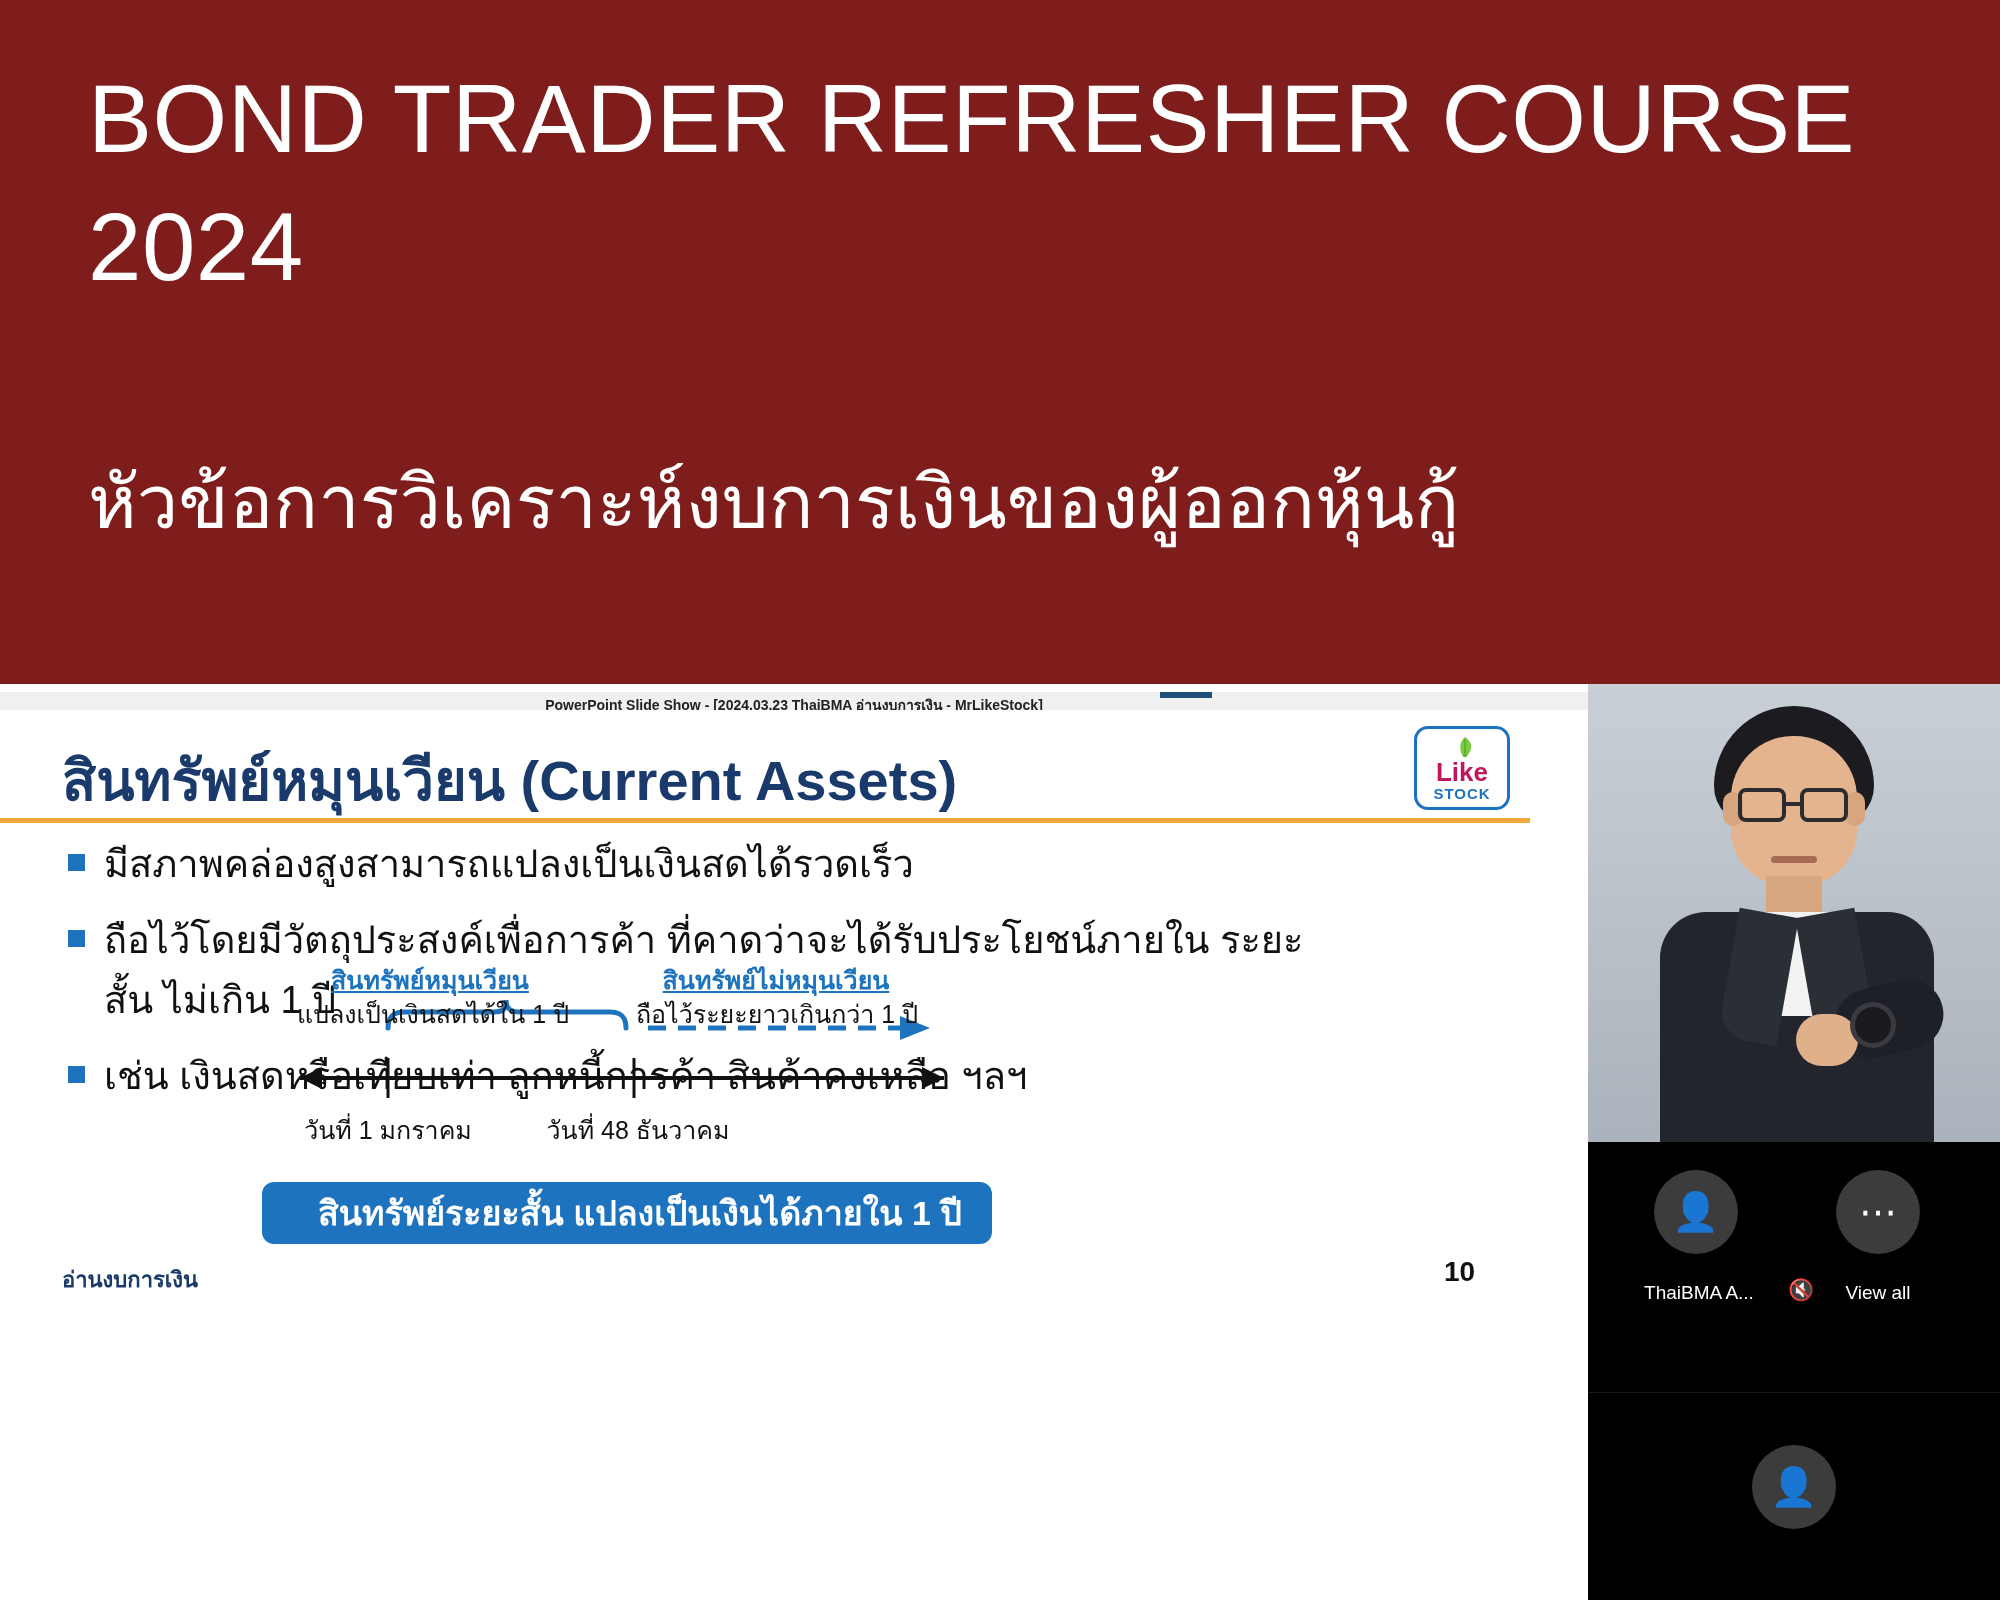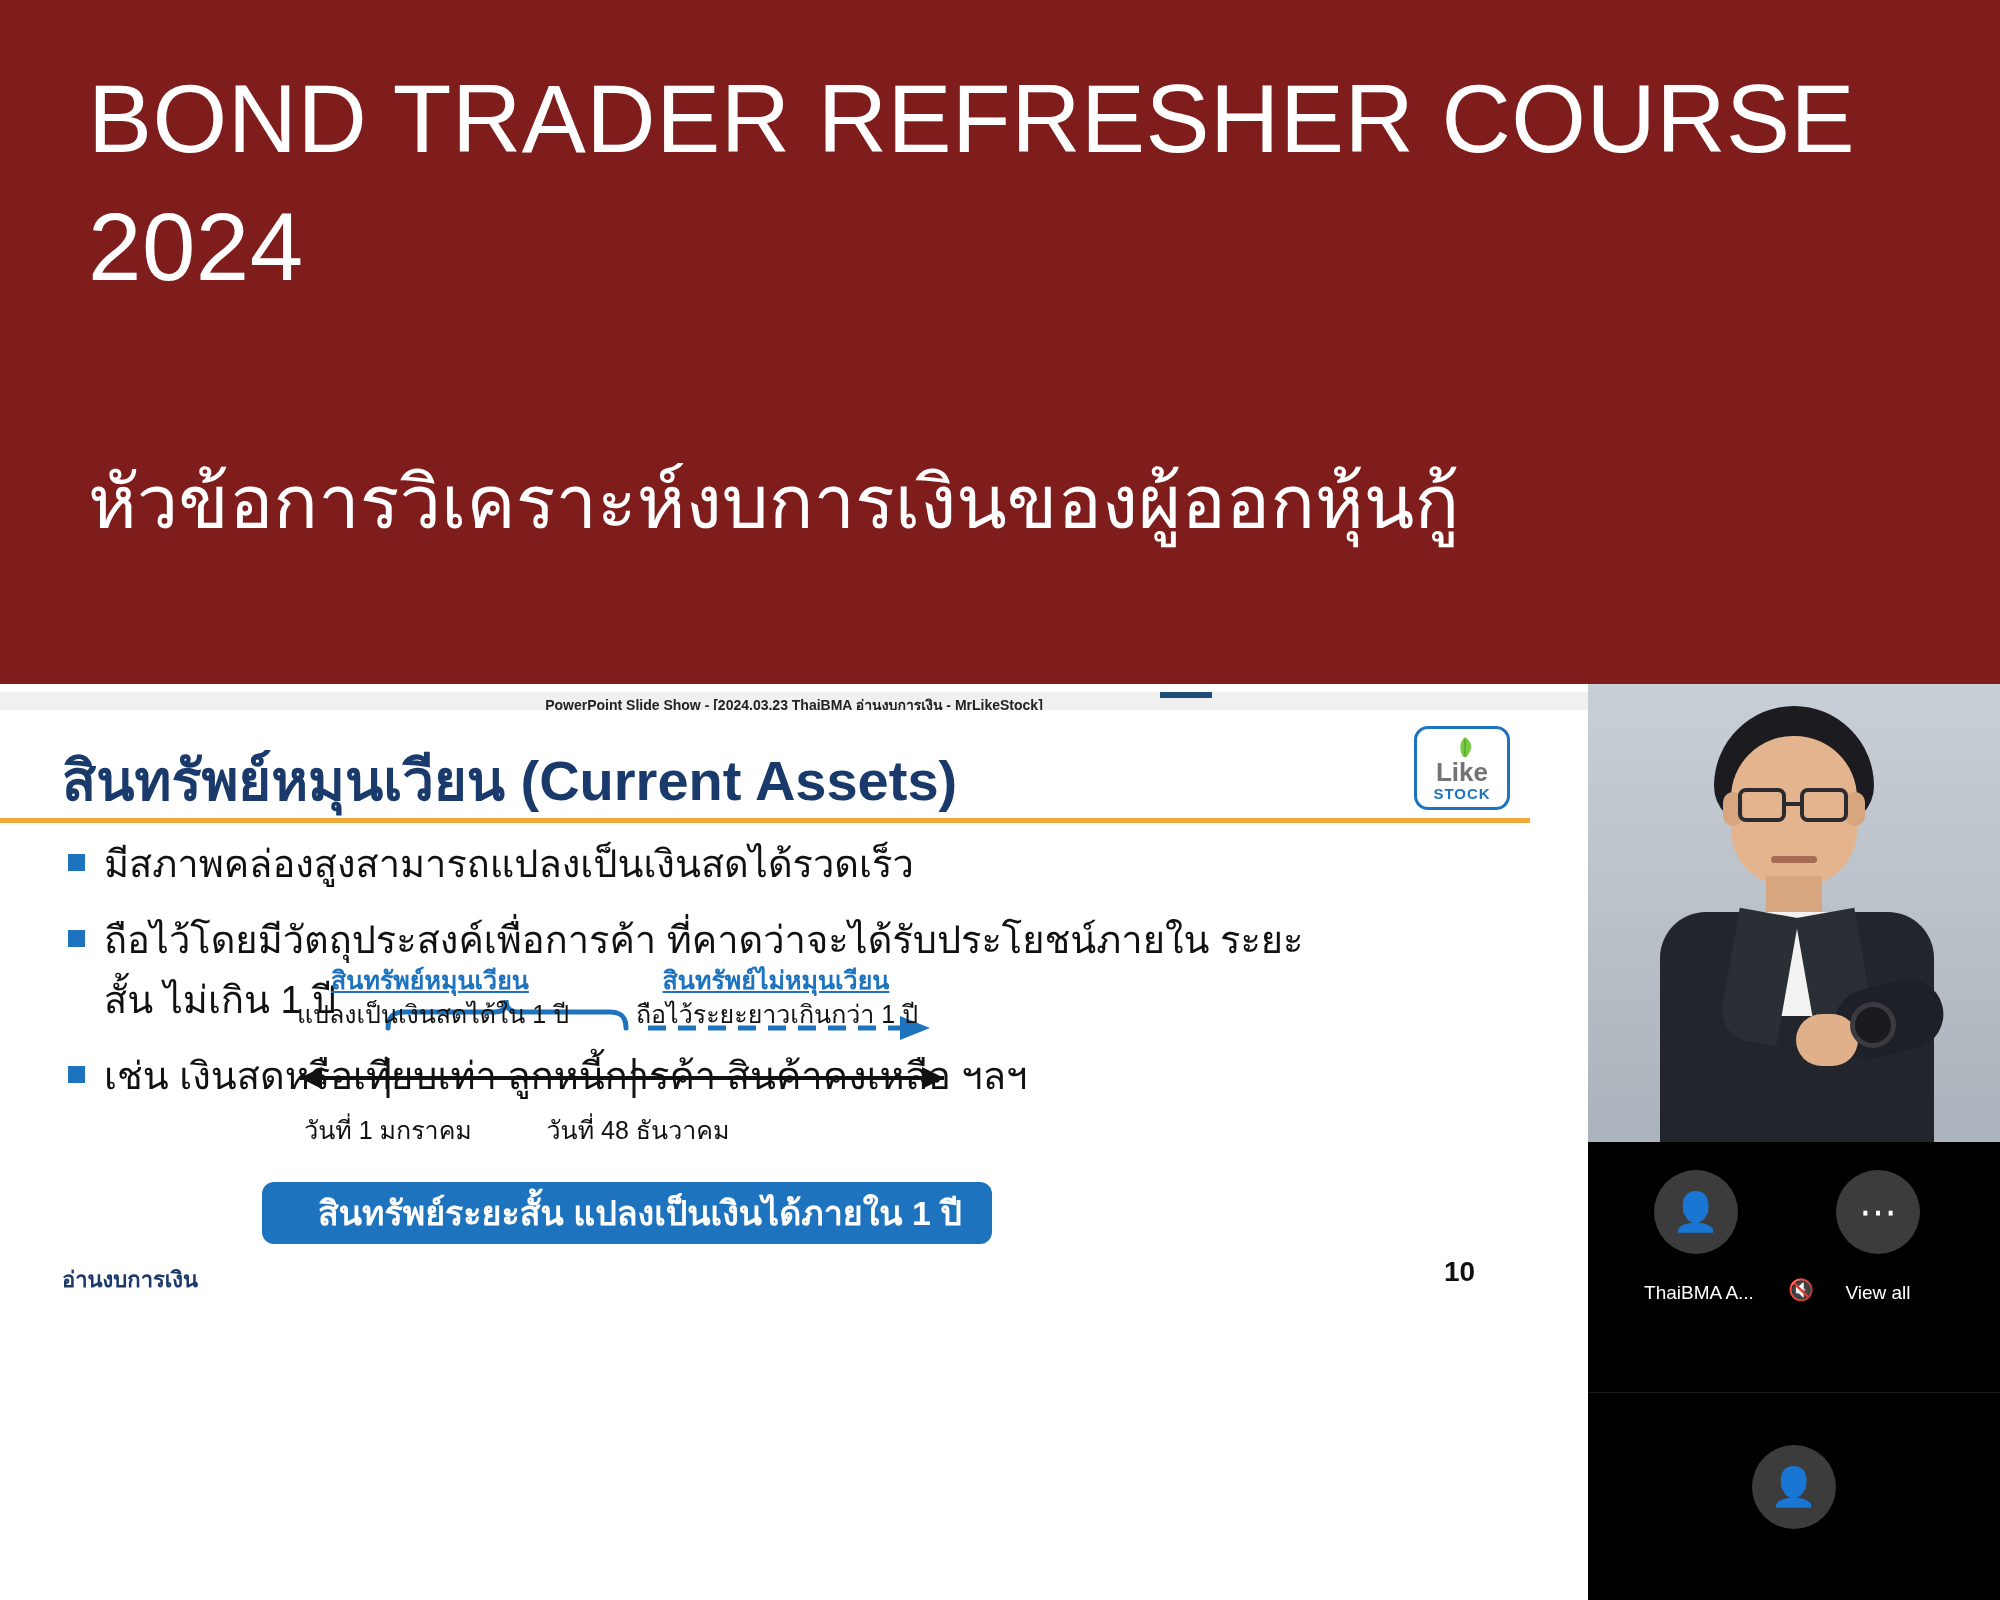--- a/index.html
+++ b/index.html
@@ -69,21 +69,21 @@
   .logo-box {
     position: absolute; left: 1414px; top: 16px; width: 96px; height: 84px;
     background: #ffffff; border: 3px solid #1e73be; border-radius: 14px;
     overflow: hidden;
   }
   .logo-leaf {
     position: absolute; left: 38px; top: 8px; width: 20px; height: 22px;
   }
   .logo-like {
     position: absolute; left: 0; top: 28px; width: 90px;
-    text-align: center; font-size: 26px; font-weight: bold; color: #737373;
+    text-align: center; font-size: 26px; font-weight: bold; color: #be185d;
   }
   .logo-stock {
     position: absolute; left: 0; top: 56px; width: 90px;
     text-align: center; font-size: 15px; font-weight: bold; color: #1e73be;
     letter-spacing: 1px;
   }
 
   .bullet-row { position: absolute; }
   .bullet-sq {
     position: absolute; left: 0; top: 18px; width: 17px; height: 17px;

